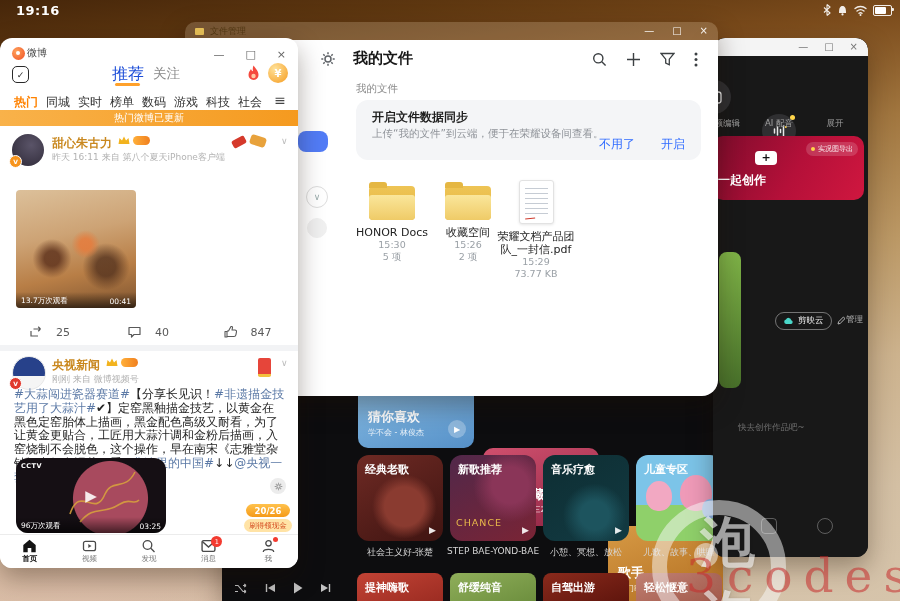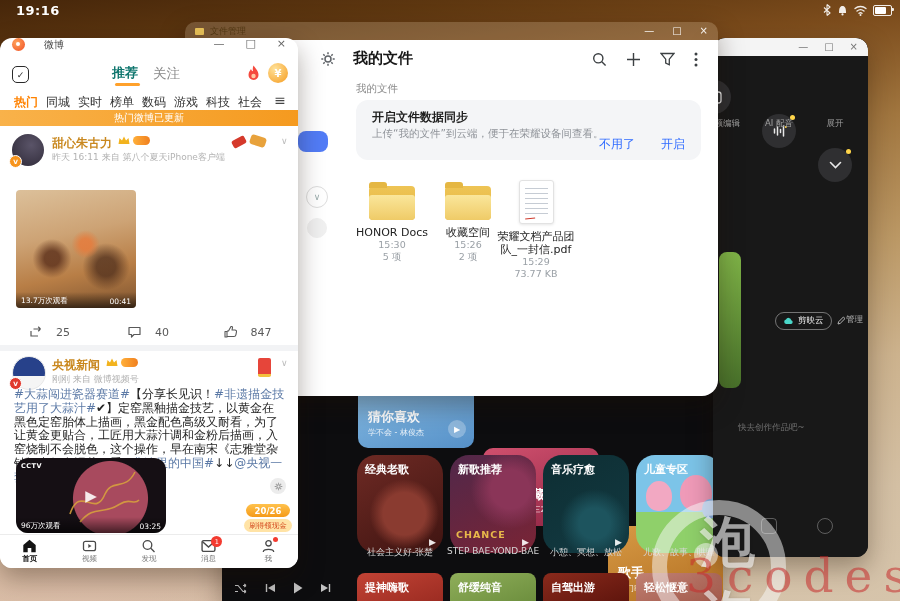--- a/index.html
+++ b/index.html
@@ -35,26 +35,26 @@
   .pdficon{width:33px;height:42px;margin:0 auto;background:#fff;border:1px solid #e2e2e2;border-radius:3px;position:relative;box-shadow:0 1px 3px rgba(0,0,0,.1)}
   .pdficon i{position:absolute;left:5px;right:5px;top:7px;height:26px;
     background:repeating-linear-gradient(180deg,#c6ccd4 0 1px,transparent 1px 5px)}
   .pdficon b{position:absolute;left:5px;bottom:4px;width:10px;height:3px;border-bottom:1.5px solid #cf3b2e;transform:rotate(-6deg)}
   .fname{font-size:11px;color:#222;line-height:13px;margin-top:6px;word-break:break-all}
   .fmeta{font-size:9.5px;color:#9aa0a6;line-height:12px}
   .rail-pill{background:#3f6ef5;opacity:.9;border-radius:8px}
   .rail-circ{border:1px solid #ddd;border-radius:50%;color:#9aa;font-size:9px;display:flex;align-items:center;justify-content:center;background:#fff}
   
   .wb{background:#fff;border-radius:12px;overflow:hidden}
-  .wb-titlebar{height:22px;display:flex;align-items:flex-start;padding:0 12px;gap:19px;font-size:10px;color:#444}
+  .wb-titlebar{height:22px;display:flex;align-items:flex-end;padding:0 12px;gap:2px;font-size:10px;color:#444}
   .wb-logo{width:13px;height:13px;border-radius:50%;background:radial-gradient(circle at 35% 35%,#ffa35c,#f04f24);position:relative}
   .wb-logo::after{content:"";position:absolute;left:4px;top:4px;width:4px;height:4px;background:#fff;border-radius:50%}
   .wb-ctl{margin-left:auto;display:flex;gap:21px;color:#666;font-size:11px;line-height:1}
   .checkin{width:15px;height:15px;border:1.6px solid #2a2a2a;border-radius:5px;display:flex;align-items:center;justify-content:center;font-size:9px;font-weight:bold;color:#2a2a2a}
-  .tab-on{font-size:13px;font-weight:700;color:#0f766e}
+  .tab-on{font-size:16px;font-weight:400;color:#1d4ed8}
   .tab-off{font-size:13.5px;color:#8a8a8a}
   .tab-underline{width:25px;height:3px;background:#ffa12b;border-radius:2px}
   .coin{width:20px;height:20px;border-radius:50%;background:radial-gradient(circle at 35% 30%,#ffe29a,#f59b1f);display:flex;align-items:center;justify-content:center;color:#fff;font-size:10px;font-weight:bold}
   .cats{display:flex;justify-content:space-between;align-items:center;font-size:12px;color:#333}
   .cat-on{color:#ff8200;font-weight:700}
   .wb-banner{background:linear-gradient(90deg,#f9b24a,#f59a1f);color:#fff;font-size:10px;display:flex;align-items:center;justify-content:center}
   .avatar{width:32px;height:32px;border-radius:50%}
   .vbadge{position:absolute;width:11px;height:11px;border-radius:50%;border:1.5px solid #fff;color:#fff;font-size:6px;font-weight:bold;display:flex;align-items:center;justify-content:center}
   .wb-name{font-size:12px;font-weight:600;color:#c9881f}
   .wb-meta{font-size:9px;color:#b3b3b3}
@@ -88,21 +88,21 @@
   .cloud-pill{height:16px;border:1px solid rgba(255,255,255,.4);border-radius:9px;display:flex;align-items:center;gap:4px;padding:0 7px;color:#f0f0f0;font-size:8.5px}
   .cc-manage{display:flex;align-items:center;gap:0;color:#b5b5b5;font-size:8.5px}
   .cc-hint{font-size:8.5px;color:#6f6f6f}
   .ghost-ico{width:14px;height:14px;border:1.5px solid rgba(255,255,255,.3);border-radius:4px}
   
   .mu{background:#0d0d0f;border-radius:16px 16px 0 0;overflow:hidden}
   .mcard{border-radius:10px;position:relative;overflow:hidden}
   .mcard-title{position:absolute;left:10px;top:38px;font-size:13px;font-weight:700;color:#fff}
   .mcard-sub{position:absolute;left:10px;top:57px;font-size:8px;color:rgba(255,255,255,.85);white-space:nowrap}
   .playbtn{position:absolute;right:8px;bottom:10px;width:18px;height:18px;border-radius:50%;background:rgba(255,255,255,.28);color:#fff;font-size:8px;display:flex;align-items:center;justify-content:center}
-  .scard{width:86px;height:98px;border-radius:19px;position:absolute;overflow:hidden}
+  .scard{width:86px;height:86px;border-radius:12px;position:absolute;overflow:hidden}
   .scard-title{position:absolute;left:8px;top:7px;font-size:11px;font-weight:700;color:#fff}
   .mini-play{position:absolute;right:7px;bottom:6px;color:rgba(255,255,255,.9);font-size:9px}
   .scap{position:absolute;width:92px;text-align:center;font-size:9px;color:#d6d6d6;white-space:nowrap}
   .r3{position:absolute;height:28px;width:86px;border-radius:8px 8px 0 0;overflow:hidden}
   .r3 b{position:absolute;left:8px;top:7px;font-size:11px;font-weight:700;color:#fff}
   .pcontrols{display:flex;gap:17px;align-items:center;color:rgba(255,255,255,.75)}
   
   .wm-ring{border:15px solid rgba(250,250,250,.5);border-radius:50%}
   .wm-dot{background:rgba(250,250,250,.5);border-radius:50%}
   .wm-brand{font-size:55px;font-weight:700;color:rgba(255,255,255,.6);letter-spacing:7px;text-shadow:0 0 3px rgba(0,0,0,.12)}
@@ -156,21 +156,21 @@
       <b class="mcard-title">歌手</b>
       <span class="mcard-sub">热门歌手-周杰伦</span>
     </div>
 
     <div class="scard" style="left:135px;top:85px;background:radial-gradient(circle at 55% 60%,#8a3b30 0 28%,transparent 46%),linear-gradient(150deg,#6e2a24,#3f1411)">
       <b class="scard-title">经典老歌</b>
       <span class="mini-play">▶</span>
     </div>
     <div class="scard" style="left:228px;top:85px;background:radial-gradient(circle at 70% 35%,#8a3558 0 22%,transparent 45%),linear-gradient(150deg,#51284a,#7a2435)">
       <b class="scard-title">新歌推荐</b>
-      <span class="abs" style="left:6px;bottom:13px;font-size:9.5px;font-weight:bold;color:#e8b84a;letter-spacing:1px">CHANCE</span>
+      <span class="abs" style="left:6px;bottom:13px;font-size:9.5px;font-weight:normal;color:#e8b84a;letter-spacing:1px">CHANCE</span>
       <span class="mini-play">▶</span>
     </div>
     <div class="scard" style="left:321px;top:85px;background:radial-gradient(circle at 60% 70%,#1d545e 0 18%,transparent 40%),linear-gradient(150deg,#0e2e33,#123a42)">
       <b class="scard-title">音乐疗愈</b>
       <span class="mini-play">▶</span>
     </div>
     <div class="scard" style="left:414px;top:85px;background:linear-gradient(180deg,#7cc4e8 58%,#8fd06a 58%)">
       <i class="abs" style="left:10px;top:26px;width:26px;height:30px;background:#f2a8c2;border-radius:50% 50% 45% 45%"></i>
       <i class="abs" style="left:44px;top:20px;width:32px;height:36px;background:#ef9ab8;border-radius:50% 50% 45% 45%"></i>
       <i class="abs" style="left:66px;top:44px;width:16px;height:20px;background:#8fb6e8;border-radius:50%"></i>
@@ -246,20 +246,28 @@
       <div class="tool-circ abs" style="left:105px;top:24px">
         <span class="dot"></span>
         <svg width="13" height="8" viewBox="0 0 13 8">
             <path d="M1.5 1.5 L6.5 6.5 L11.5 1.5" stroke="#e8e8e8" stroke-width="1.6" fill="none" stroke-linecap="round"></path>
           </svg>
       </div>
       <div class="tool-label abs" style="left:-20px;top:62px;width:60px">视频编辑</div>
       <div class="tool-label abs" style="left:36px;top:62px;width:60px">AI 配音</div>
       <div class="tool-label abs" style="left:92px;top:62px;width:60px">展开</div>
 
+      <div class="cc-banner abs" style="left:0;top:80px;width:151px;height:64px">
+        <span class="cc-badge">
+            <i></i>
+            <span>实况图导出</span>
+          </span>
+        <span class="plus-chip">+</span>
+        <b class="cc-banner-title">一起创作</b>
+      </div>
 
       <div class="abs" style="left:6px;top:196px;width:22px;height:136px;border-radius:8px;background:linear-gradient(180deg,#7fb347,#48702a)"></div>
 
       <div class="cloud-pill abs" style="left:62px;top:256px">
         <svg width="11" height="8" viewBox="0 0 11 8">
             <path d="M3 7 A2.3 2.3 0 0 1 3 2.5 A2.8 2.8 0 0 1 8.3 3.2 A2 2 0 0 1 8.3 7 Z" fill="#4ad6c8"></path>
           </svg>
         <span>剪映云</span>
       </div>
       <div class="cc-manage abs" style="left:124px;top:258px">

